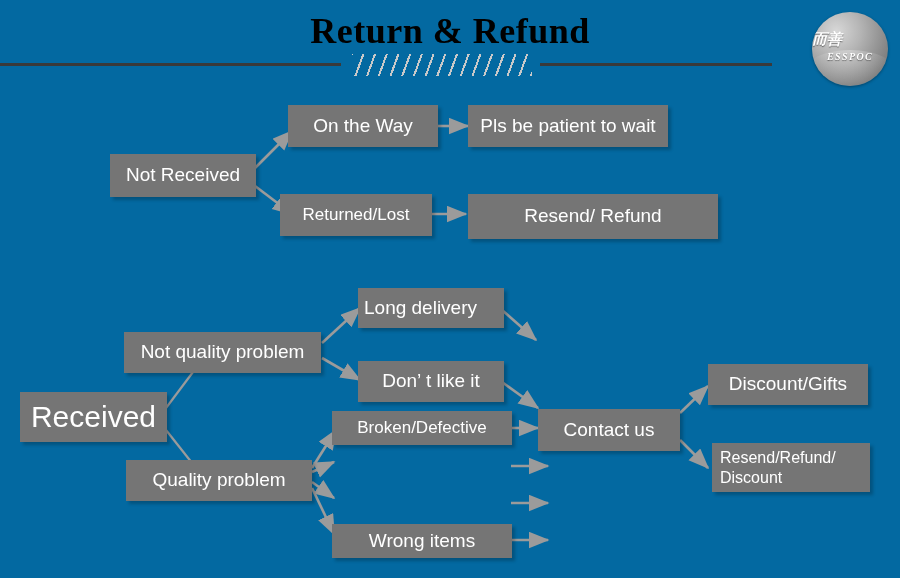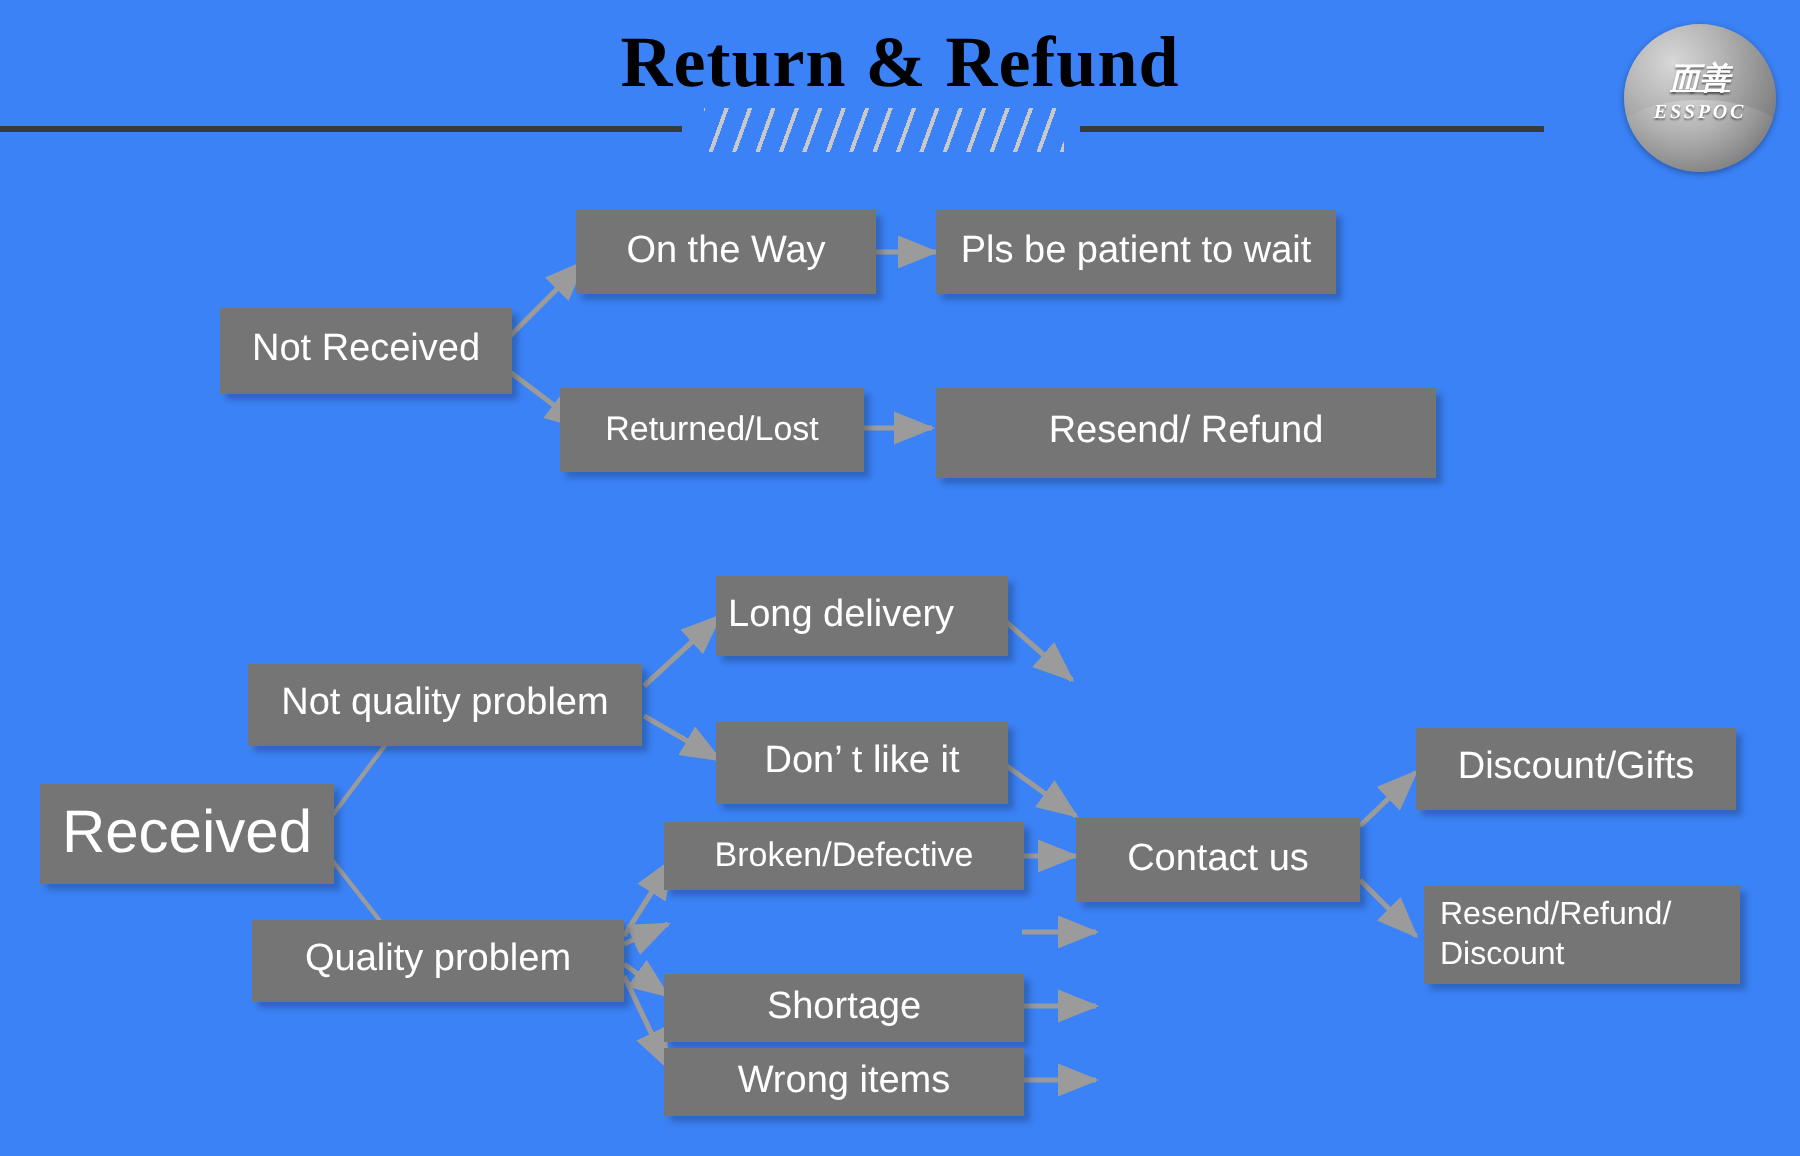--- a/index.html
+++ b/index.html
@@ -7,21 +7,21 @@
     margin: 0; padding: 0;
     width: 900px; height: 578px;
     background: #ffffff;
     font-family: "Liberation Sans", sans-serif;
     overflow: hidden;
   }
   #page {
     position: relative;
     width: 900px;
     height: 578px;
-    background: #3b82f6;
+    background: #0369a1;
   }
 
   
   .title {
     position: absolute;
     left: 0; top: 8px;
     width: 900px;
     text-align: center;
     font-family: "Liberation Serif", serif;
     font-weight: bold;
@@ -61,28 +61,26 @@
     position: absolute;
     left: -10%; top: 52%;
     width: 120%; height: 60%;
     background: radial-gradient(ellipse at 50% 0%, rgba(255,255,255,0.30) 0%, rgba(255,255,255,0) 70%);
     border-radius: 50%;
   }
   .logo-cn {
     position: absolute;
     left: 0; top: 18px;
     width: 100%;
-    text-align: center;
     font-family: "DejaVu Sans", sans-serif;
     font-style: italic;
     font-weight: bold;
     font-size: 15px;
     color: #ffffff;
     text-shadow: 0 1px 1px rgba(0,0,0,0.45);
-    text-decoration: underline;
   }
   .logo-en {
     position: absolute;
     left: 0; top: 39px;
     width: 100%;
     text-align: center;
     font-family: "Liberation Serif", serif;
     font-style: italic;
     font-weight: bold;
     font-size: 10px;
@@ -201,21 +199,20 @@
 
   <div class="node left-align" style="left:358px; top:288px; width:146px; height:40px;">Long delivery</div>
 
   <div class="node" style="left:126px; top:460px; width:186px; height:41px;">Quality problem</div>
 
   <div class="node" style="left:358px; top:361px; width:146px; height:41px;">Don’ t like it</div>
 
   <div class="node small" style="left:332px; top:411px; width:180px; height:34px;">Broken/Defective</div>
 
 
-  <div class="node" style="left:332px; top:487px; width:180px; height:34px;">Shortage</div>
 
   <div class="node" style="left:332px; top:524px; width:180px; height:34px;">Wrong items</div>
 
   <div class="node" style="left:538px; top:409px; width:142px; height:42px;">Contact us</div>
 
   <div class="node" style="left:708px; top:364px; width:160px; height:41px;">Discount/Gifts</div>
 
   <div class="node two-line" style="left:712px; top:443px; width:158px; height:49px;">Resend/Refund/ Discount</div>
 
 </div>

